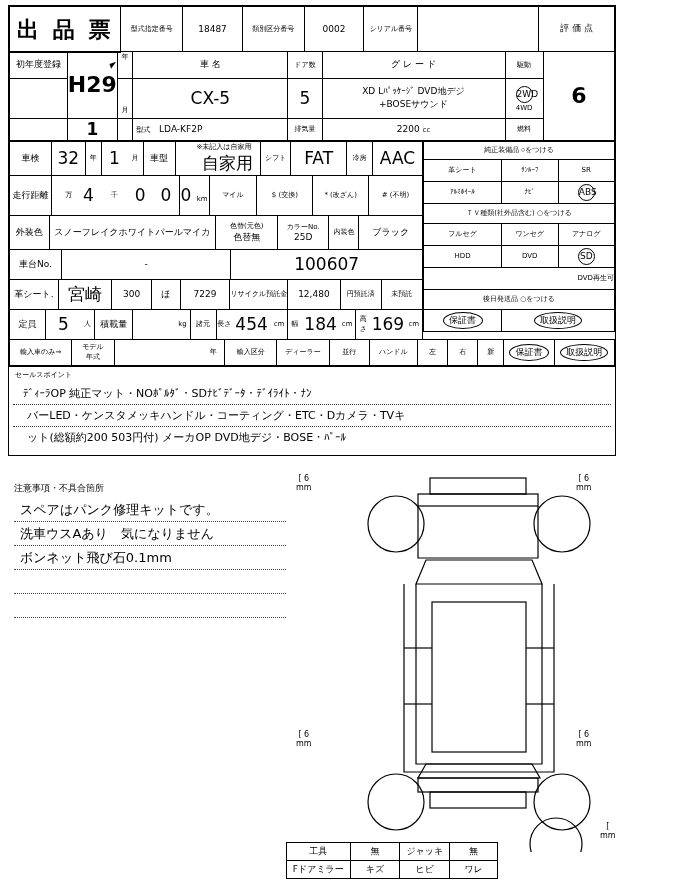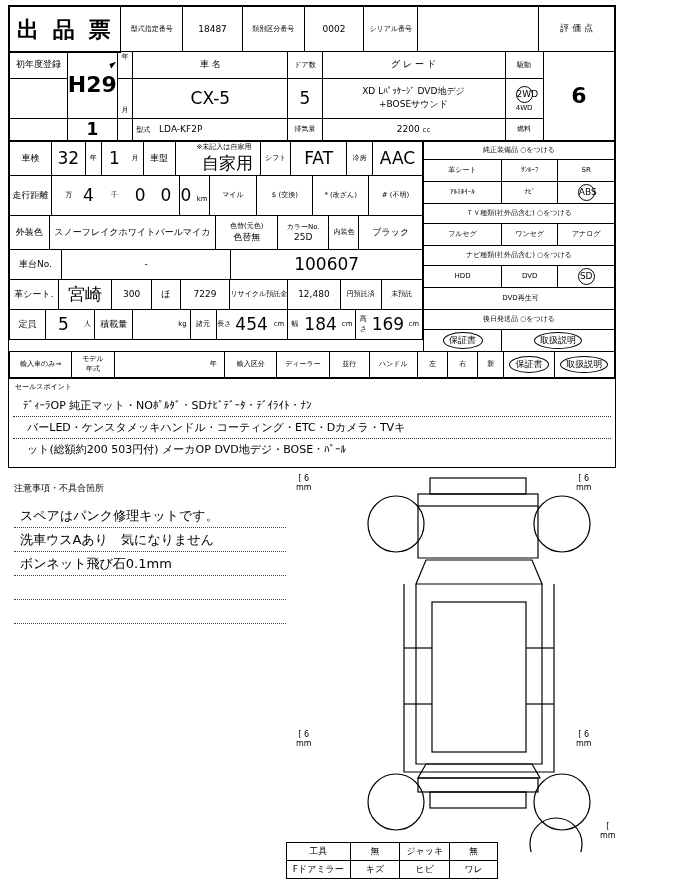--- a/index.html
+++ b/index.html
@@ -16,21 +16,21 @@
 
   
   table { border-collapse: collapse; }
   td, th { border: 1px solid #000; padding: 0; text-align: center; vertical-align: middle; font-weight: normal; }
   .lbl { font-size: 9px; }
   .xs { font-size: 7px; }
   .big { font-size: 17px; }
   .huge { font-size: 22px; }
   .bold { font-weight: bold; }
   .noborder { border: none !important; }
-  .l { text-align: center; padding-left: 3px; }
+  .l { text-align: right; padding-left: 3px; }
   .r { text-align: right; padding-right: 3px; }
 
   
   .circ {
     display: inline-block;
     border: 1.5px solid #000;
     border-radius: 50%;
     width: 17px; height: 17px; line-height: 14px;
     font-size: 9px; text-align: center;
   }
@@ -276,43 +276,40 @@
             <td style="width:18px;border-left:none;" class="xs">cm</td>
           </tr>
         </tbody>
           </table>
       </div>
 
       <div style="width:192px;">
         <table style="width:192px;">
           <tbody>
               <tr>
-                <td colspan="3" style="height:18px;" class="xs">純正装備品 ○をつける</td>
+                <td colspan="3" style="height:18px;font-family:Liberation Serif, serif;" class="xs">純正装備品 ○をつける</td>
               </tr>
           <tr>
             <td style="height:22px;" class="xs">革シート</td>
             <td class="xs">ｻﾝﾙｰﾌ</td>
             <td class="xs">SR</td>
           </tr>
           <tr>
             <td style="height:22px;" class="xs">ｱﾙﾐﾎｲｰﾙ</td>
             <td class="xs">ﾅﾋﾞ</td>
             <td><span class="circ">ABS</span></td>
           </tr>
           <tr>
                 <td colspan="3" style="height:20px;" class="xs">ＴＶ種類(社外品含む) ○をつける</td>
               </tr>
           <tr>
             <td style="height:22px;" class="xs">フルセグ</td>
             <td class="xs">ワンセグ</td>
             <td class="xs">アナログ</td>
           </tr>
-          <tr>
-                <td colspan="3" style="height:20px;" class="xs">ナビ種類(社外品含む) ○をつける</td>
-              </tr>
           <tr>
             <td style="height:22px;" class="xs">HDD</td>
             <td class="xs">DVD</td>
             <td><span class="circ">SD</span></td>
           </tr>
           <tr>
             <td colspan="3" style="height:22px;" class="xs l">DVD再生可</td>
           </tr>
           <tr>
                 <td colspan="3" style="height:20px;" class="xs">後日発送品 ○をつける</td>
@@ -352,21 +349,21 @@
     <div style="border-top:1px solid #000;padding:2px 4px 6px 4px;">
       <div class="xs" style="margin:1px 0 3px 2px;">セールスポイント</div>
       <div style="border-bottom:1px dotted #333;font-size:11px;height:22px;line-height:22px;padding-left:10px;">ﾃﾞｨｰﾗOP  純正マット・NOﾎﾟﾙﾀﾞ・SDﾅﾋﾞﾃﾞｰﾀ・ﾃﾞｲﾗｲﾄ・ﾅﾝ</div>
       <div style="border-bottom:1px dotted #333;font-size:11px;height:22px;line-height:22px;padding-left:14px;">バーLED・ケンスタメッキハンドル・コーティング・ETC・Dカメラ・TVキ</div>
       <div style="font-size:11px;height:22px;line-height:22px;padding-left:14px;">ット(総額約200 503円付) メーカOP  DVD地デジ・BOSE・ﾊﾟｰﾙ</div>
     </div>
 
   </div>
 
   <div style="position:absolute;left:14px;top:482px;width:272px;">
-    <div class="notes-title" style="margin-bottom:9px;">注意事項・不具合箇所</div>
+    <div class="notes-title" style="margin-bottom:3px;">注意事項・不具合箇所</div>
     <div class="note-line">スペアはパンク修理キットです。</div>
     <div class="note-line">洗車ウスAあり　気になりません</div>
     <div class="note-line">ボンネット飛び石0.1mm</div>
     <div class="note-line"></div>
     <div class="note-line"></div>
   </div>
 
 
   <div style="position:absolute;left:300px;top:472px;width:366px;height:380px;">
     <svg width="366" height="380" viewBox="0 0 366 380">

